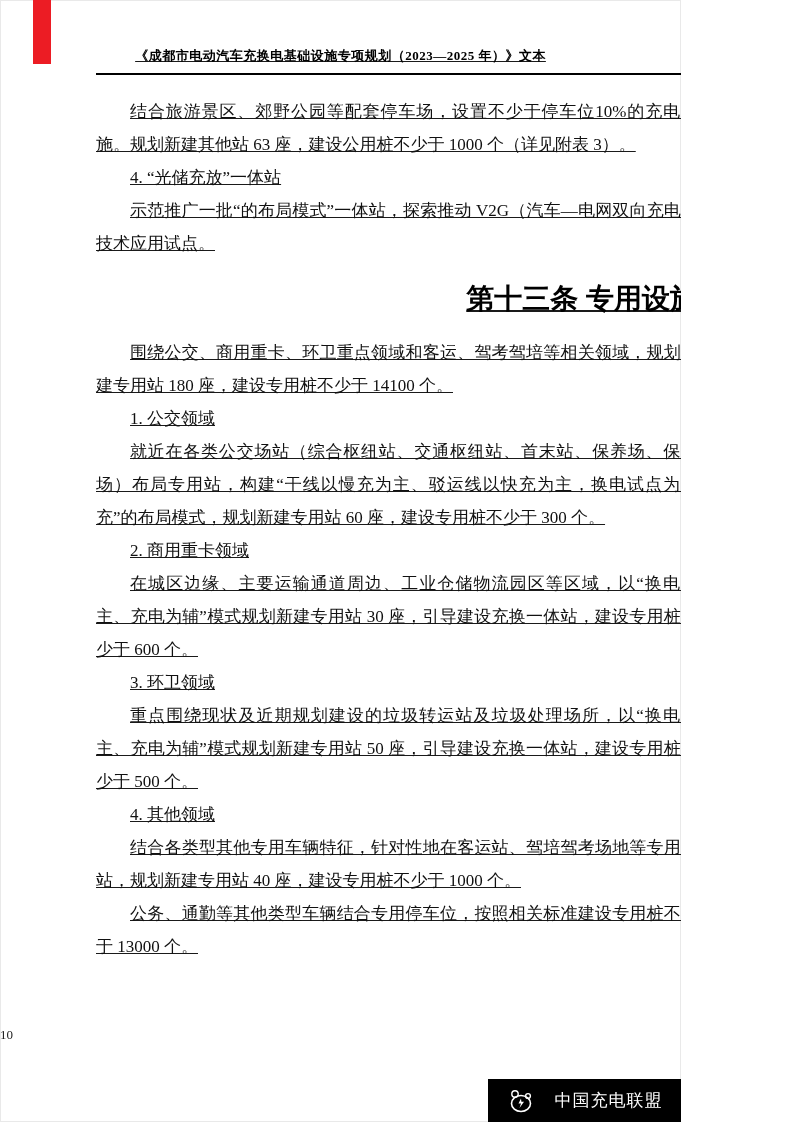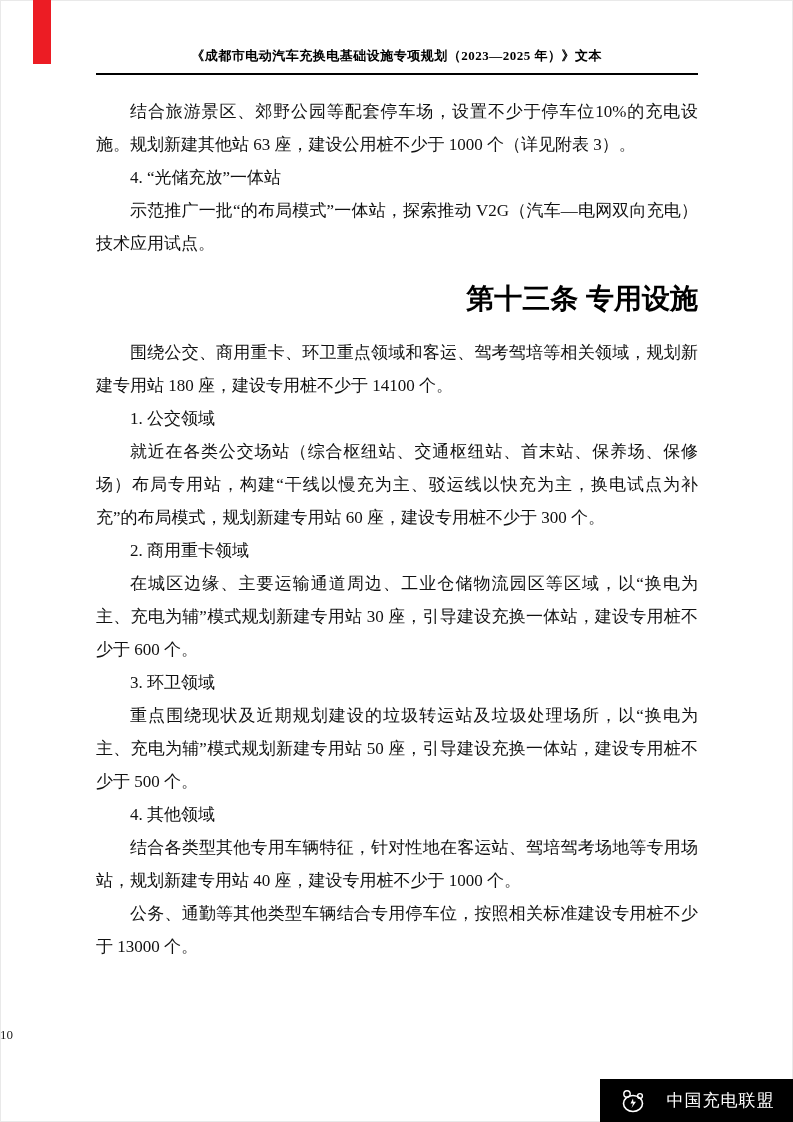--- a/index.html
+++ b/index.html
@@ -1,24 +1,25 @@
 <!DOCTYPE html>
 <html><head>
 <meta charset="utf-8">
 <style>
   html, body { margin: 0; padding: 0; background: #ffffff; }
   .page {
     position: relative;
-    width: 793px;
+    width: 681px;
     height: 1122px;
     background: #ffffff;
     box-shadow: inset 0 0 0 1px #e9e9e9;
     overflow: hidden;
     font-family: "Liberation Serif", "DejaVu Serif", serif;
     color: #1a1a1a;
+    text-decoration: underline;
   }
   .accent-bar {
     position: absolute;
     left: 33px;
     top: 0;
     width: 18px;
     height: 64px;
     background: #ec1c24;
   }
   .doc-header {

